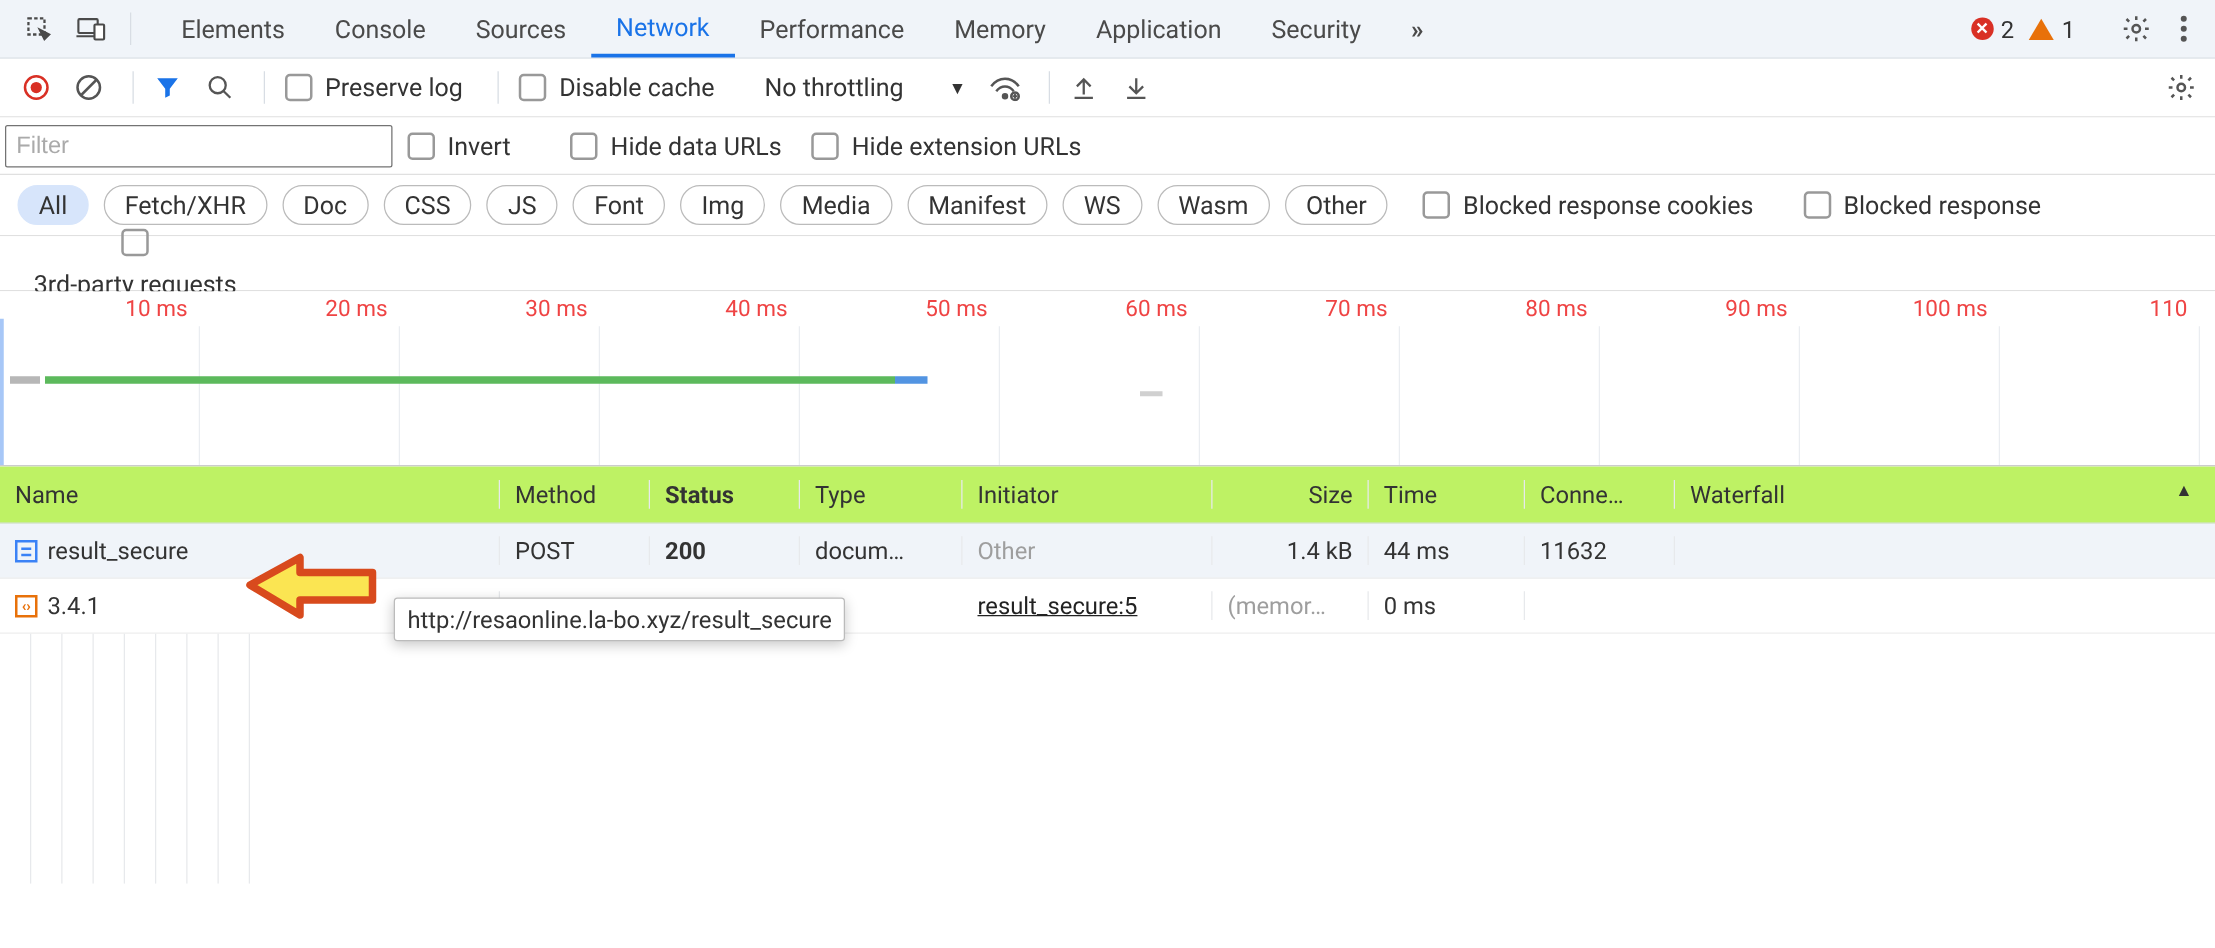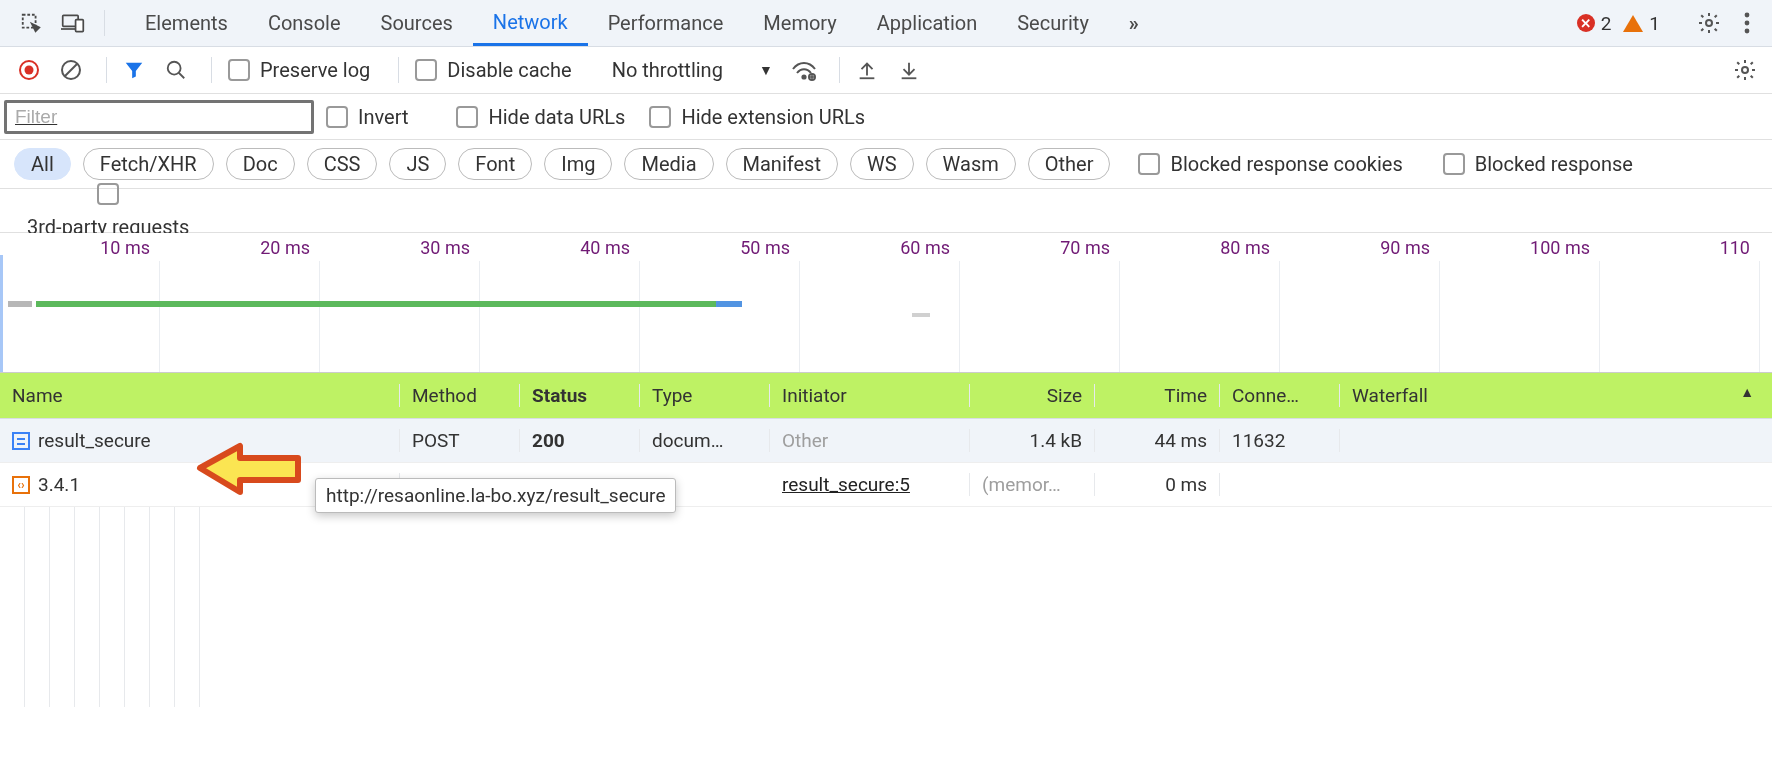--- a/index.html
+++ b/index.html
@@ -49,22 +49,22 @@
 .throttle { display:flex; align-items:center; gap:6px; margin-left:22px;}
 .throttle .caret { font-size:14px;}
 .toolbar-right { margin-left:auto; display:flex; align-items:center;}
 
 
 .filter-row {
   display:flex; align-items:center; height:46px;
   background:#fff; padding:0 8px; font-size:20px; border-bottom:1px solid #e0e0e0;
 }
 .filter-input{
-  width:310px; height:34px; border:3px solid #737373; border-radius:2px;
-  padding:0 8px; font-size:19px; color:#333; margin:0 6px 0 -4px;text-decoration:underline;
+  width:310px; height:34px; border:1px solid #737373; border-radius:2px;
+  padding:0 8px; font-size:19px; color:#333; margin:0 6px 0 -4px;
 }
 .filter-input::placeholder{ color:#aaa;}
 
 
 .pill-row{
   display:flex; align-items:center; flex-wrap:wrap; height: auto; min-height:46px;
   background:#fff; padding:4px 8px 4px 8px; font-size:20px; border-bottom:1px solid #e0e0e0;
 }
 .pill{
   border:1px solid #bbb; border-radius:18px; padding:3px 16px;
@@ -76,21 +76,21 @@
 
 .third-row{
   display:flex; align-items:center; height:44px;
   background:#fff; border-bottom:1px solid #e0e0e0; padding:0 10px; font-size:20px;
 }
 
 
 .timeline{
   height:140px; background:#fff; border-bottom:1px solid #ccc; position:relative; overflow:hidden;
 }
-.tl-labels{ display:flex; height:24px; font-size:18px; color:#701a75; padding-top:4px;}
+.tl-labels{ display:flex; height:24px; font-size:18px; color:#ef4444; padding-top:4px;}
 .tl-label{ flex:0 0 160px; text-align:right; padding-right:10px;}
 .tl-label:first-child{ flex:0 0 160px;}
 .tl-grid{
   position:absolute; left:0; right:0; top:28px; bottom:0; display:flex;
 }
 .tl-col{
   flex:0 0 160px; border-right:1px solid #eaedf1;
 }
 .tl-bar{
   position:absolute; height:6px; top:68px;
@@ -111,21 +111,21 @@
 }
 .req-row{ height:44px; font-size:19px; border-bottom:1px solid #eee;}
 .req-row.selected{ background:#f0f4f9;}
 .cell{ padding:0 12px; overflow:hidden; text-overflow:ellipsis; white-space:nowrap; border-right:1px solid #e7e9ec;}
 .c-name{ flex:0 0 400px; display:flex; align-items:center; gap:8px;}
 .c-method{ flex:0 0 120px;}
 .c-status{ flex:0 0 120px;font-weight:bold;}
 .c-type{ flex:0 0 130px;}
 .c-initiator{ flex:0 0 200px;}
 .c-size{ flex:0 0 125px; text-align:right;}
-.c-time{ flex:0 0 125px; text-align:right;}
+.c-time{ flex:0 0 125px; text-align:left;}
 .c-conn{ flex:0 0 120px;}
 .c-wf{ flex:1 0 100px; position:relative; border-right:none;}
 .sort-arrow{ position:absolute; right:18px; font-size:14px;}
 .req-head .c-wf{ position:relative;}
 .doc-icon{ width:18px; height:18px; border:2px solid #3b82f6; display:inline-block; position:relative;}
 .doc-icon::before, .doc-icon::after{ content:""; position:absolute; left:3px; right:3px; height:2px; background:#3b82f6;}
 .doc-icon::before{ top:4px;} .doc-icon::after{ top:9px;}
 .script-icon{ width:18px; height:18px; border:2px solid #e8710a; display:inline-block; position:relative; color:#e8710a; font-size:12px; font-weight:bold; text-align:center; line-height:15px;}
 .muted{ color:#9e9e9e;}
 .link{ text-decoration:underline; color:#222; cursor:pointer;}

